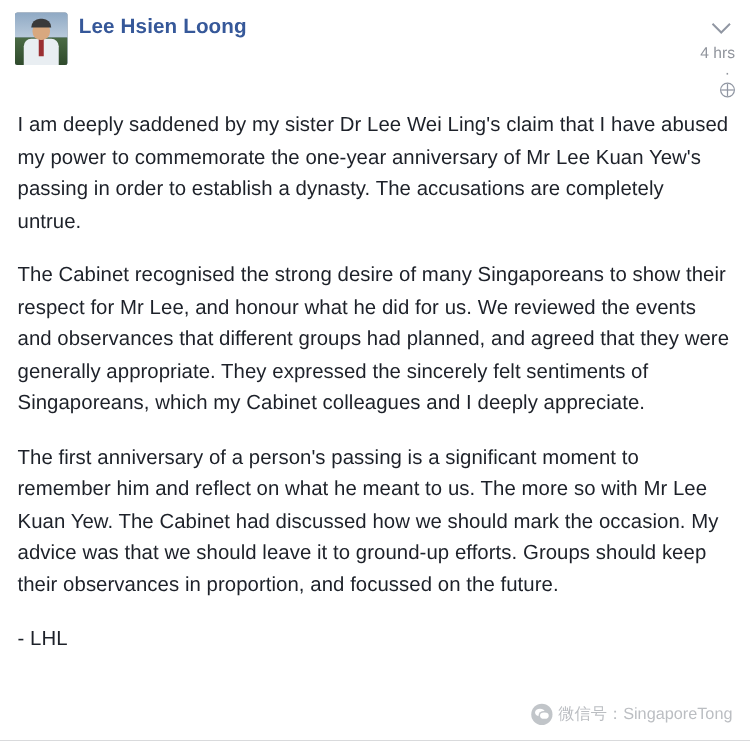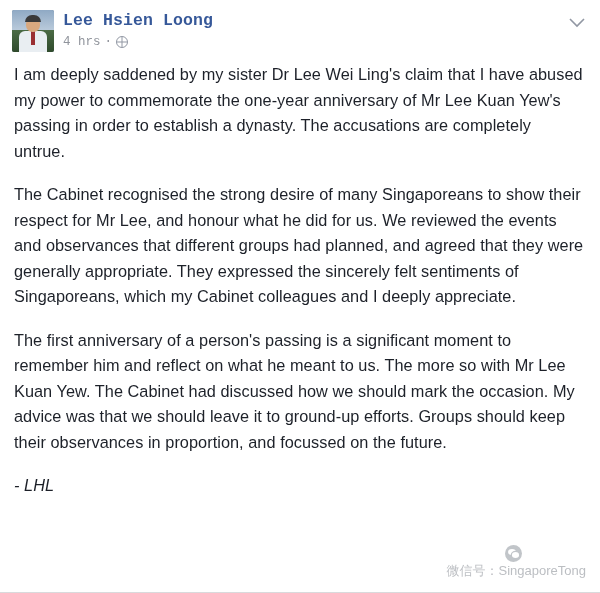--- a/index.html
+++ b/index.html
@@ -21,21 +21,20 @@
     box-sizing: border-box;
     background: #ffffff;
     position: relative;
     border-bottom: 1px solid #d9dadc;
   }
   .post-header {
     display: flex;
     align-items: flex-start;
     padding: 10px 12px 4px 12px;
     position: relative;
-    font-family: Liberation Mono, monospace;
   }
   .avatar {
     width: 42px;
     height: 42px;
     flex: 0 0 42px;
     border-radius: 2px;
     overflow: hidden;
     background: #6b7f93;
     position: relative;
   }
@@ -98,21 +97,22 @@
     color: #365899;
     line-height: 20px;
     letter-spacing: 0.1px;
   }
   .meta {
     margin-top: 3px;
     font-size: 12.5px;
     color: #90949c;
     line-height: 16px;
     display: flex;
-    align-items: center;
+    align-items: flex-end;
+    flex-direction: column;
   }
   .meta .sep {
     margin: 0 4px;
     color: #90949c;
   }
   .globe-icon {
     display: inline-block;
     width: 12px;
     height: 12px;
     border-radius: 50%;
@@ -158,32 +158,30 @@
   }
   .post-body p {
     margin: 0 0 18px 0;
     font-size: 16.3px;
     line-height: 25.5px;
     color: #1d2129;
     letter-spacing: 0.05px;
   }
   .post-body p.signature {
     margin-bottom: 4px;
-    font-style: italic;
   }
   .watermark {
     position: absolute;
     right: 14px;
     bottom: 12px;
     display: flex;
     align-items: center;
     color: #b0b3b8;
     font-size: 13px;
     opacity: 0.85;
-    flex-direction: column;
   }
   .wechat-icon {
     width: 17px;
     height: 17px;
     border-radius: 50%;
     background: #b7bbc0;
     margin-right: 5px;
     position: relative;
     flex: 0 0 17px;
   }

